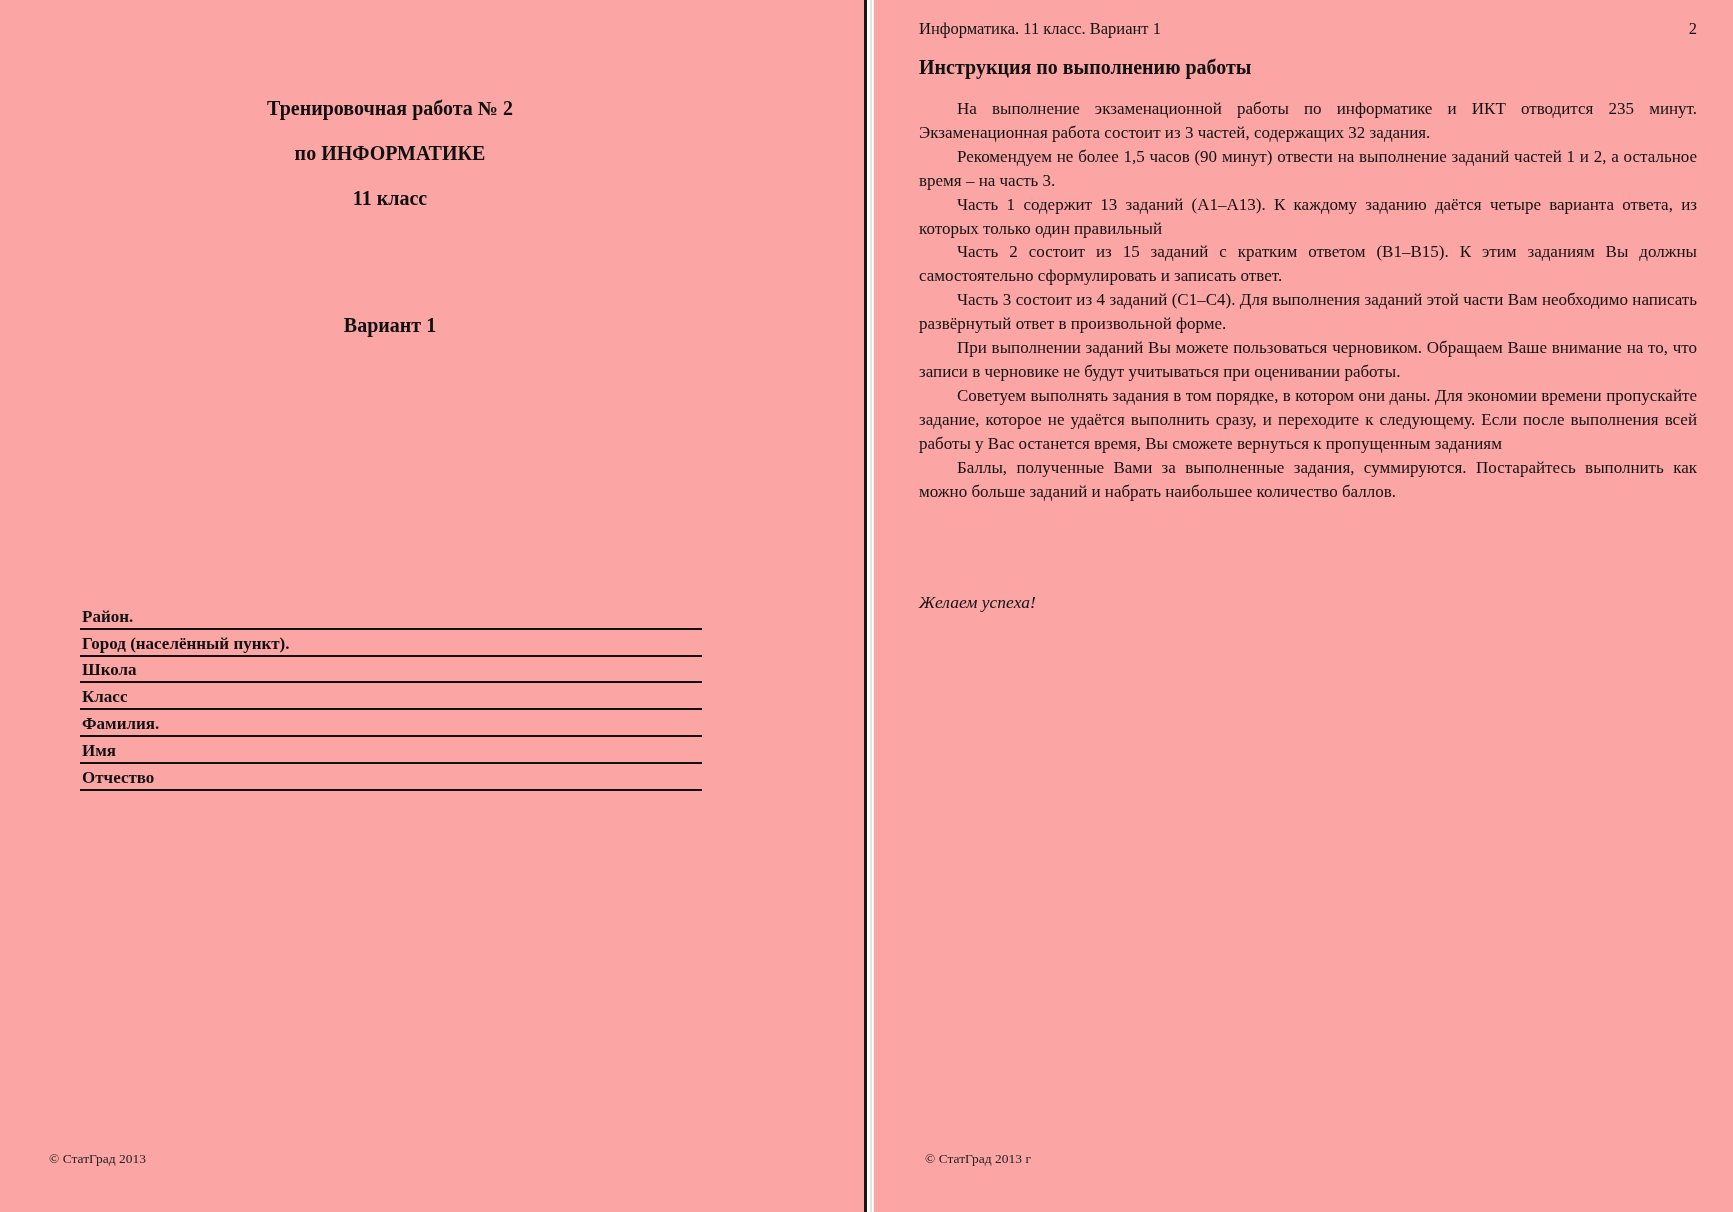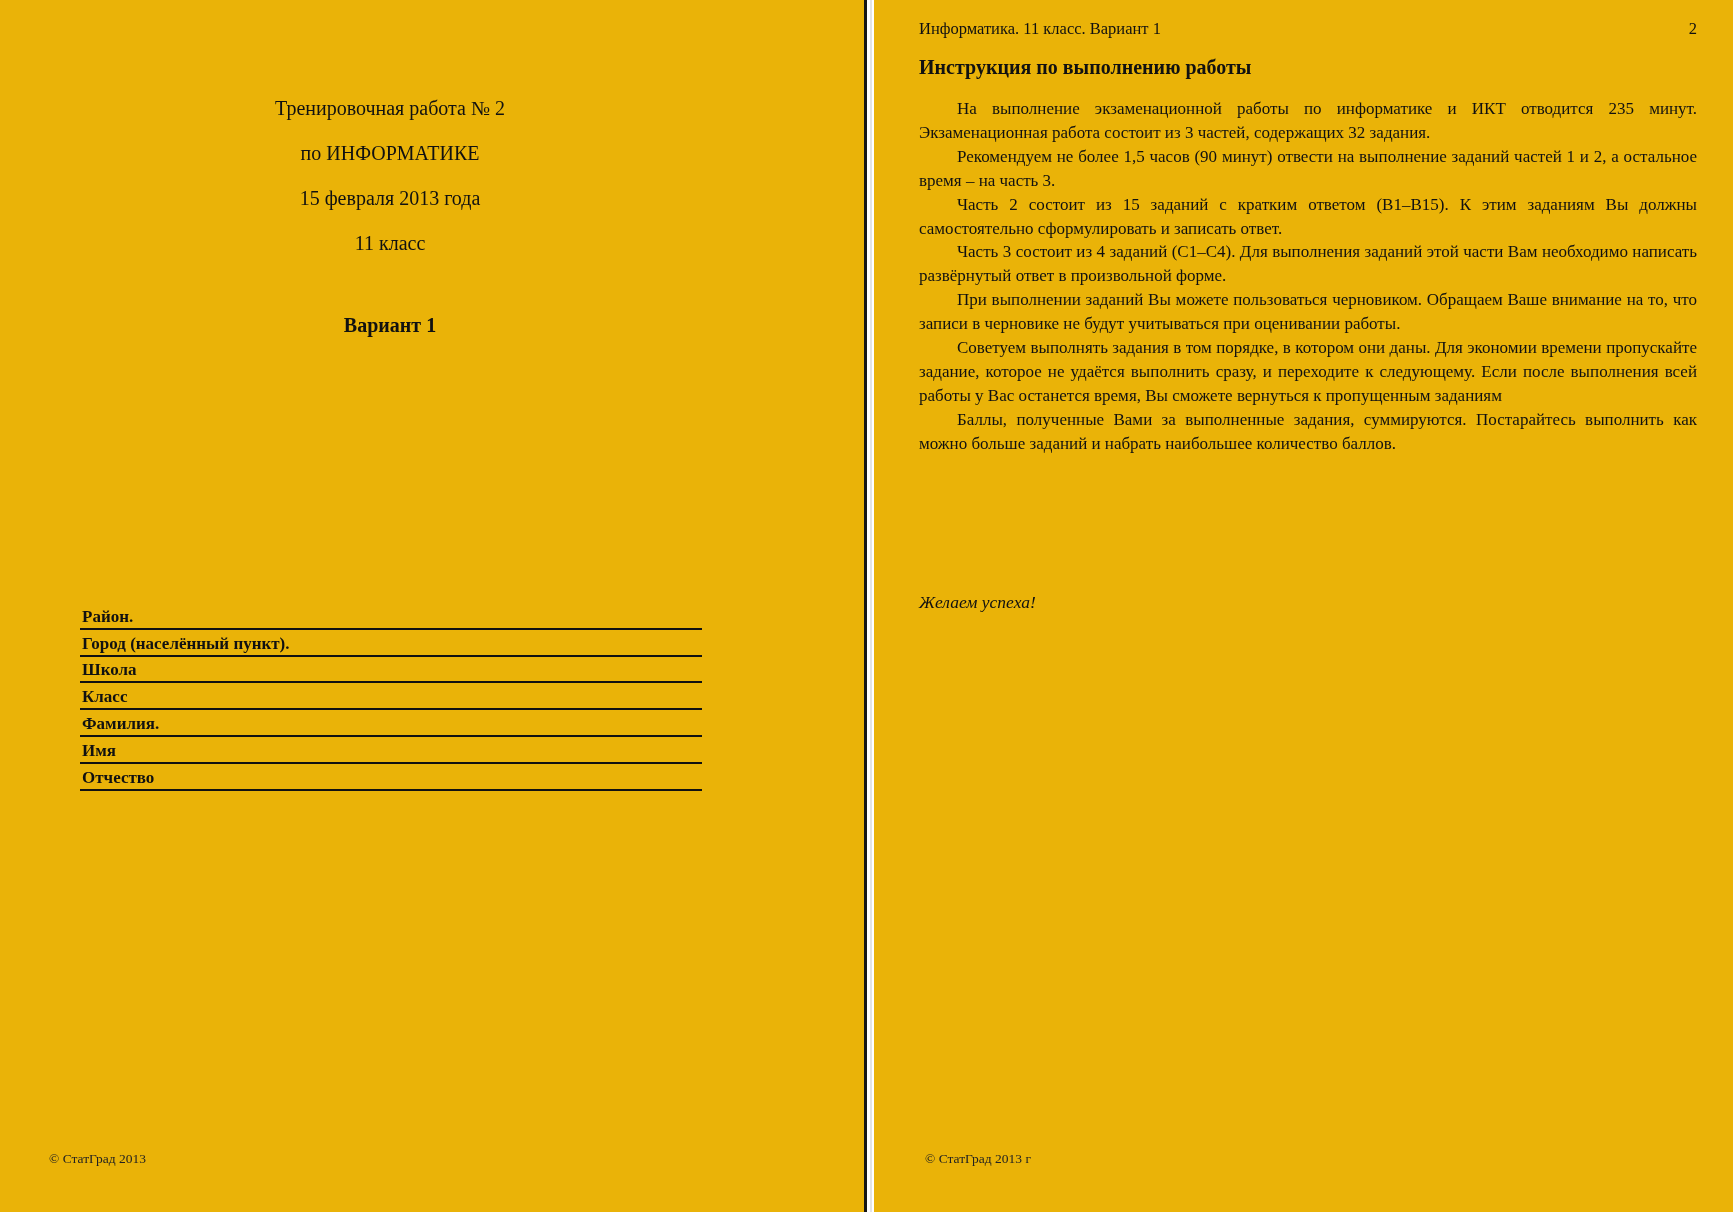--- a/index.html
+++ b/index.html
@@ -12,21 +12,21 @@
     height: 1212px;
     position: relative;
     overflow: hidden;
     font-family: "Liberation Serif", "DejaVu Serif", serif;
     color: #111111;
   }
   .page {
     position: absolute;
     top: 0;
     height: 1212px;
-    background: #eab308;
+    background: #fca5a5;
   }
   .page-left  { left: 0; width: 864px; }
   .page-right { left: 874px; width: 859px; }
 
   .divider {
     position: absolute;
     top: 0;
     left: 864px;
     width: 3px;
     height: 1212px;
@@ -43,21 +43,21 @@
 
   
   .title-block {
     position: absolute;
     left: 0;
     top: 97px;
     width: 780px;
     text-align: center;
   }
   .title-line {
-    font-weight: normal;
+    font-weight: bold;
     font-size: 20px;
     line-height: 22px;
     margin-bottom: 23px;
   }
   .variant-line {
     position: absolute;
     left: 0;
     top: 314px;
     width: 780px;
     text-align: center;
@@ -134,21 +134,20 @@
   }
 </style>
 </head>
 <body>
 
 <div class="page page-left">
 
   <div class="title-block">
     <div class="title-line">Тренировочная работа № 2</div>
     <div class="title-line">по ИНФОРМАТИКЕ</div>
-    <div class="title-line">15 февраля 2013 года</div>
     <div class="title-line">11 класс</div>
   </div>
 
   <div class="variant-line">Вариант 1</div>
 
   <div class="form-block">
     <div class="form-row">
       <span class="form-label">Район.</span>
     </div>
     <div class="form-row">
@@ -182,20 +181,21 @@
   <div class="rp-header">
     <span class="rp-header-title">Информатика. 11 класс. Вариант 1</span>
     <span class="rp-page-number">2</span>
   </div>
 
   <div class="rp-title">Инструкция по выполнению работы</div>
 
   <div class="rp-body">
     <p>На выполнение экзаменационной работы по информатике и ИКТ отводится 235 минут. Экзаменационная работа состоит из 3 частей, содержащих 32 задания.</p>
     <p>Рекомендуем не более 1,5 часов (90 минут) отвести на выполнение заданий частей 1 и 2, а остальное время – на часть 3.</p>
+    <p>Часть 1 содержит 13 заданий (А1–А13). К каждому заданию даётся четыре варианта ответа, из которых только один правильный</p>
     <p>Часть 2 состоит из 15 заданий с кратким ответом (В1–В15). К этим заданиям Вы должны самостоятельно сформулировать и записать ответ.</p>
     <p>Часть 3 состоит из 4 заданий (С1–С4). Для выполнения заданий этой части Вам необходимо написать развёрнутый ответ в произвольной форме.</p>
     <p>При выполнении заданий Вы можете пользоваться черновиком. Обращаем Ваше внимание на то, что записи в черновике не будут учитываться при оценивании работы.</p>
     <p>Советуем выполнять задания в том порядке, в котором они даны. Для экономии времени пропускайте задание, которое не удаётся выполнить сразу, и переходите к следующему. Если после выполнения всей работы у Вас останется время, Вы сможете вернуться к пропущенным заданиям</p>
     <p>Баллы, полученные Вами за выполненные задания, суммируются. Постарайтесь выполнить как можно больше заданий и набрать наибольшее количество баллов.</p>
   </div>
 
   <div class="rp-closing">Желаем успеха!</div>
 
   <div class="footer footer-right">© СтатГрад 2013 г</div>

